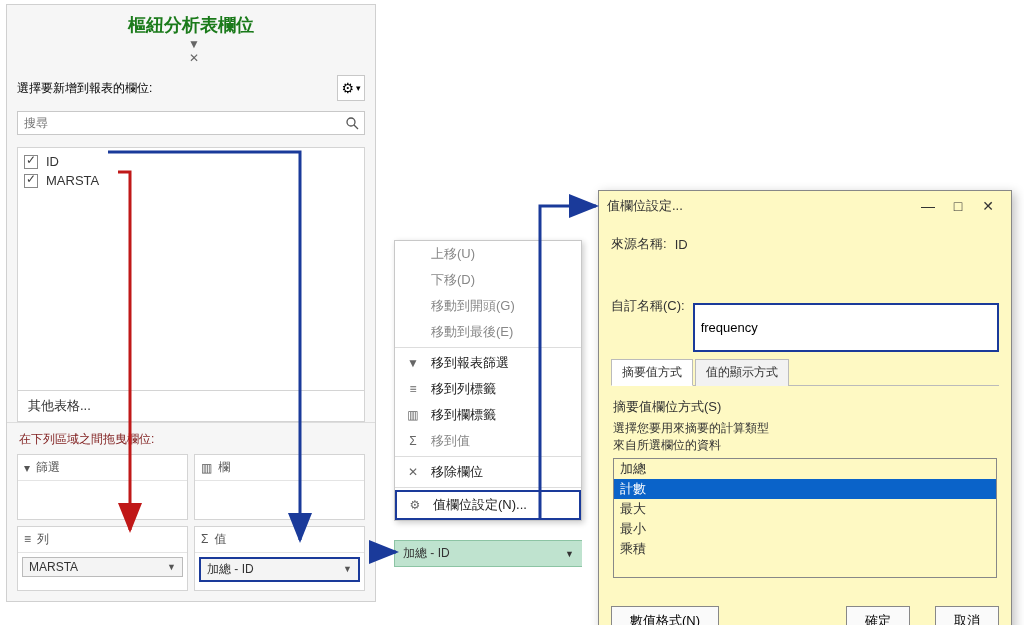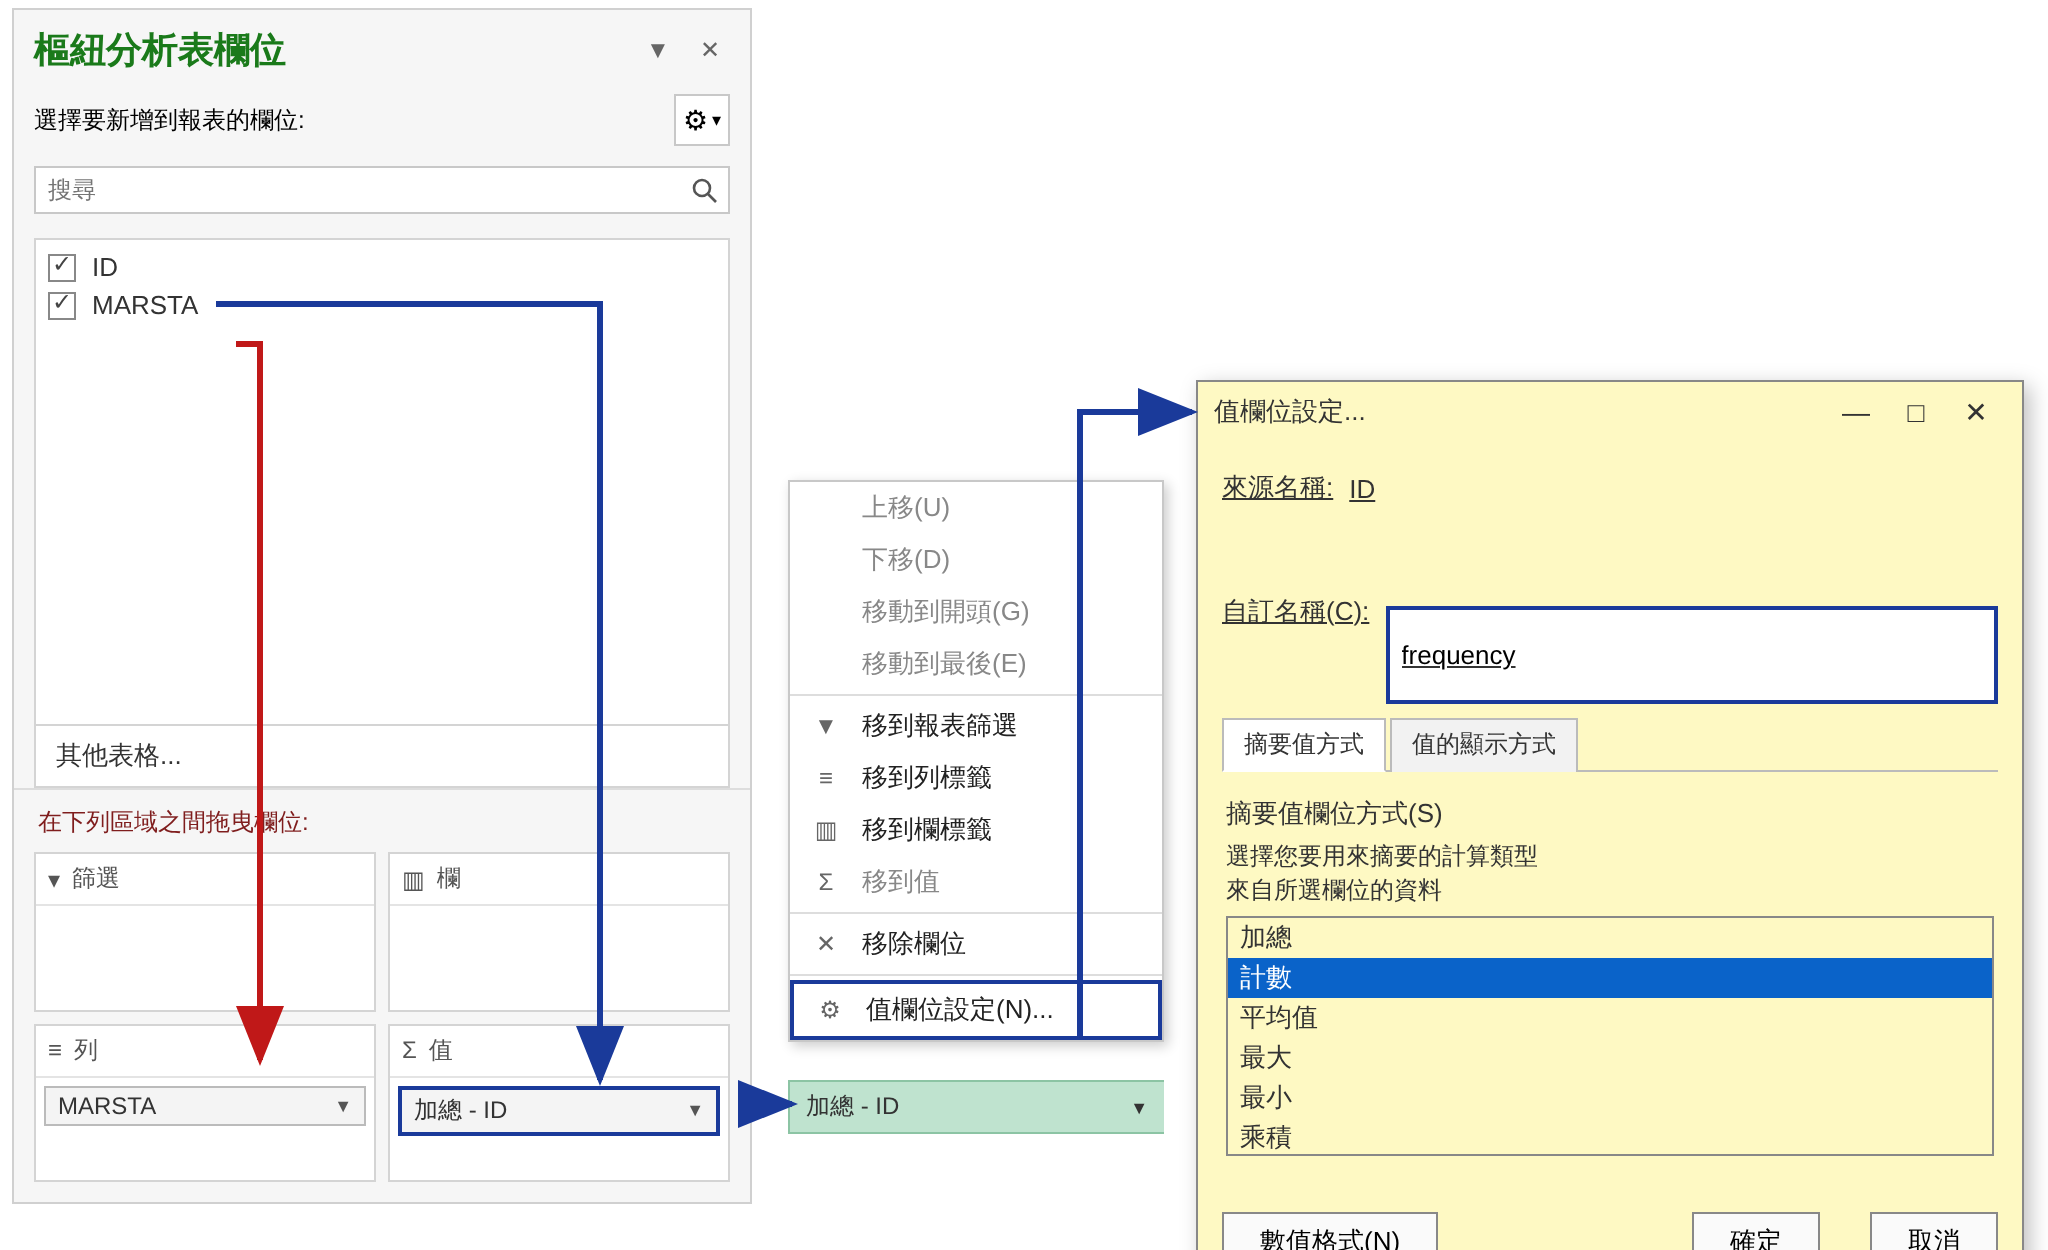--- a/index.html
+++ b/index.html
@@ -4,21 +4,21 @@
 <style>
   * { box-sizing: border-box; margin: 0; padding: 0; font-family: "Microsoft JhengHei", "PingFang TC", sans-serif; }
   body { background: #fff; width: 1024px; height: 625px; position: relative; color: #333; }
 
   
   .pane {
     position: absolute; left: 6px; top: 4px; width: 370px; height: 598px;
     border: 1px solid #d0d0d0; background: #f6f6f6;
     display: flex; flex-direction: column;
   }
-  .pane-header { padding: 8px 10px 4px 10px; display: flex; align-items: center; }
+  .pane-header { padding: 8px 10px 4px 10px; display: flex; align-items: center; flex-direction: column; }
   .pane-title { color: #1a7a1a; font-size: 18px; font-weight: 600; flex: 1; }
   .hdr-icon { width: 20px; text-align: center; color: #666; font-size: 12px; margin-left: 6px; cursor: default; }
   .instr-row { padding: 6px 10px 4px 10px; font-size: 12px; color: #000000; display: flex; align-items: center; }
   .instr-row .gear-wrap { margin-left: auto; width: 28px; height: 26px; border: 1px solid #c8c8c8; background: #fff; display: flex; align-items: center; justify-content: center; font-size: 14px; }
   .search-row { margin: 6px 10px; display: flex; border: 1px solid #c8c8c8; background: #fff; }
   .search-row input { flex: 1; border: none; outline: none; font-size: 12px; padding: 4px 6px; color: #888; background: transparent; }
   .search-row .mag { width: 24px; display: flex; align-items: center; justify-content: center; }
   .field-list { margin: 6px 10px 0 10px; background: #fff; border: 1px solid #d4d4d4; padding: 4px 6px 200px 6px; font-size: 13px; }
   .field-item { display: flex; align-items: center; padding: 2px 0; }
   .field-item .cb { width: 14px; height: 14px; border: 1px solid #888; margin-right: 8px; position: relative; background: #fff; }
@@ -54,21 +54,21 @@
 
   
   .dlg {
     position: absolute; left: 598px; top: 190px; width: 414px; background: #fef9c3;
     border: 1px solid #888; box-shadow: 3px 3px 10px rgba(0,0,0,0.25);
   }
   .dlg-title { display: flex; align-items: center; padding: 6px 8px; font-size: 13px; }
   .dlg-title .ttxt { flex: 1; }
   .dlg-title .wbtn { width: 30px; text-align: center; font-size: 14px; font-family: Arial; }
   .dlg-body { padding: 8px 12px 12px 12px; font-size: 13px; }
-  .dlg-row { display: flex; align-items: center; margin: 6px 0; gap: 8px; text-decoration: underline; }
+  .dlg-row { display: flex; align-items: center; margin: 6px 0; gap: 8px; }
   .dlg-row input { flex: 1; border: 2px solid #1a3a9a; padding: 15px 6px; font-size: 13px; outline: none; margin-top: 44px; }
   .tabs { display: flex; border-bottom: 1px solid #bbb; margin-top: 6px; }
   .tab { padding: 4px 10px; font-size: 12px; border: 1px solid #bbb; border-bottom: none; background: #f2f2f2; margin-right: 2px; position: relative; top: 1px; }
   .tab.active { background: #fff; border-bottom: 1px solid #fff; }
   .tabc { padding: 8px 2px; }
   .listbox { border: 1px solid #888; margin-top: 4px; height: 120px; overflow: hidden; }
   .listbox .li { padding: 1px 6px; font-size: 13px; }
   .listbox .li.sel { background: #0a63c9; color: #fff; }
   .dlg-foot { display: flex; align-items: center; padding: 8px 12px 12px 12px; gap: 25px; }
   .btn { border: 1px solid #888; background: #fafafa; padding: 5px 18px; font-size: 13px; cursor: default; }
@@ -227,21 +227,20 @@
       <div class="tab active">摘要值方式</div>
       <div class="tab">值的顯示方式</div>
     </div>
     <div class="tabc">
       <div style="margin:4px 0;">摘要值欄位方式(S)</div>
       <div style="font-size:12px;">選擇您要用來摘要的計算類型</div>
       <div style="font-size:12px;">來自所選欄位的資料</div>
       <div class="listbox">
         <div class="li">加總</div>
         <div class="li sel">計數</div>
-        <div class="li">平均值</div>
         <div class="li">最大</div>
         <div class="li">最小</div>
         <div class="li">乘積</div>
       </div>
     </div>
   </div>
   <div class="dlg-foot">
     <button class="btn">數值格式(N)</button>
     <span class="spacer"></span>
     <button class="btn">確定</button>

